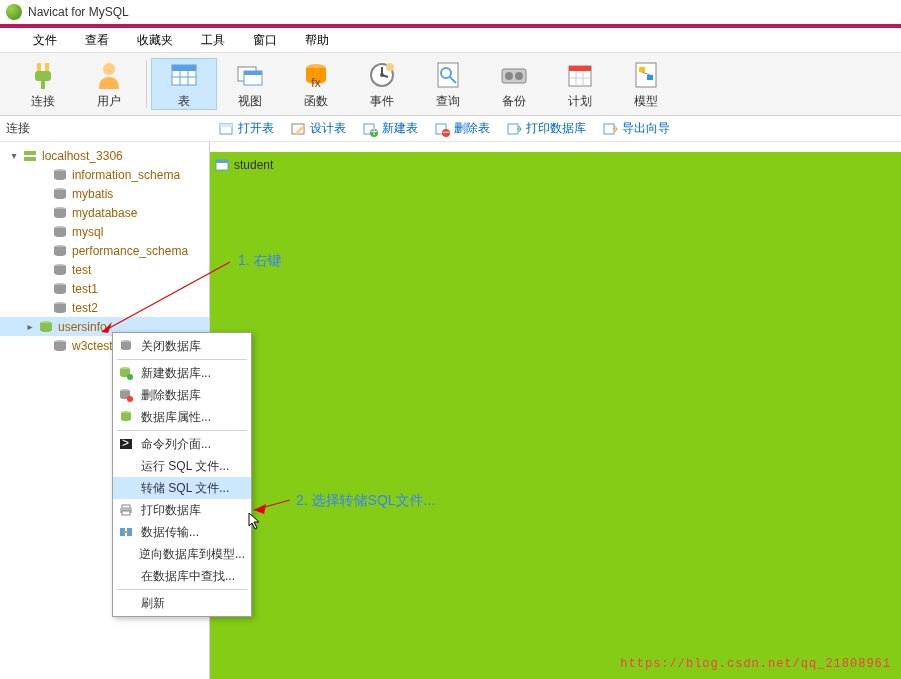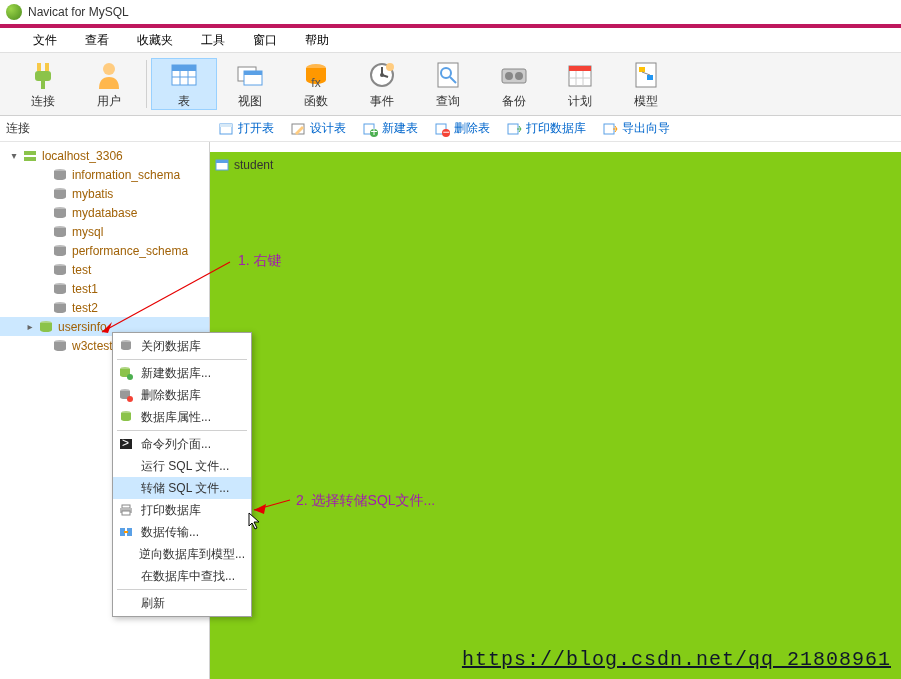--- a/index.html
+++ b/index.html
@@ -52,26 +52,26 @@
 
 .context-menu { position: absolute; left: 112px; top: 332px; width: 140px; background: #fff; border: 1px solid #a0a0a0; box-shadow: 2px 2px 6px rgba(0,0,0,0.25); z-index: 10; padding: 2px 0; }
 .context-menu .cm-item { display: flex; align-items: center; height: 22px; padding: 0 6px 0 4px; cursor: default; }
 .context-menu .cm-item.highlight { background: #cce8ff; }
 .context-menu .cm-item .cm-icon { width: 18px; height: 16px; margin-right: 6px; display: flex; align-items: center; justify-content: center; }
 .context-menu .cm-item .cm-label { color: #333; white-space: nowrap; }
 .context-menu .cm-sep { height: 1px; background: #d0d0d0; margin: 2px 4px; }
 .cursor-arrow { position: absolute; left: 248px; top: 512px; z-index: 11; font-size: 14px; color: #000; }
 
 
-.annotation { position: absolute; color: #a21caf; font-size: 14px; z-index: 5; pointer-events: none; }
+.annotation { position: absolute; color: #3b82f6; font-size: 14px; z-index: 5; pointer-events: none; }
 .arrow-line { stroke: #e60000; stroke-width: 1.2; fill: none; }
 .arrow-head { fill: #e60000; }
 
 
-.watermark { position: absolute; right: 10px; bottom: 8px; color: #0f172a; font-size: 20px; font-family: "Courier New", monospace; letter-spacing: 1px; text-decoration: underline; }
+.watermark { position: absolute; right: 10px; bottom: 8px; color: #ef4444; font-size: 12px; font-family: "Courier New", monospace; letter-spacing: 1px; }
 </style>
 </head>
 <body>
 
 <div class="title-bar">
   <div class="logo"></div>
   <div class="title">Navicat for MySQL</div>
 </div>
 
 <div class="menu-bar">

